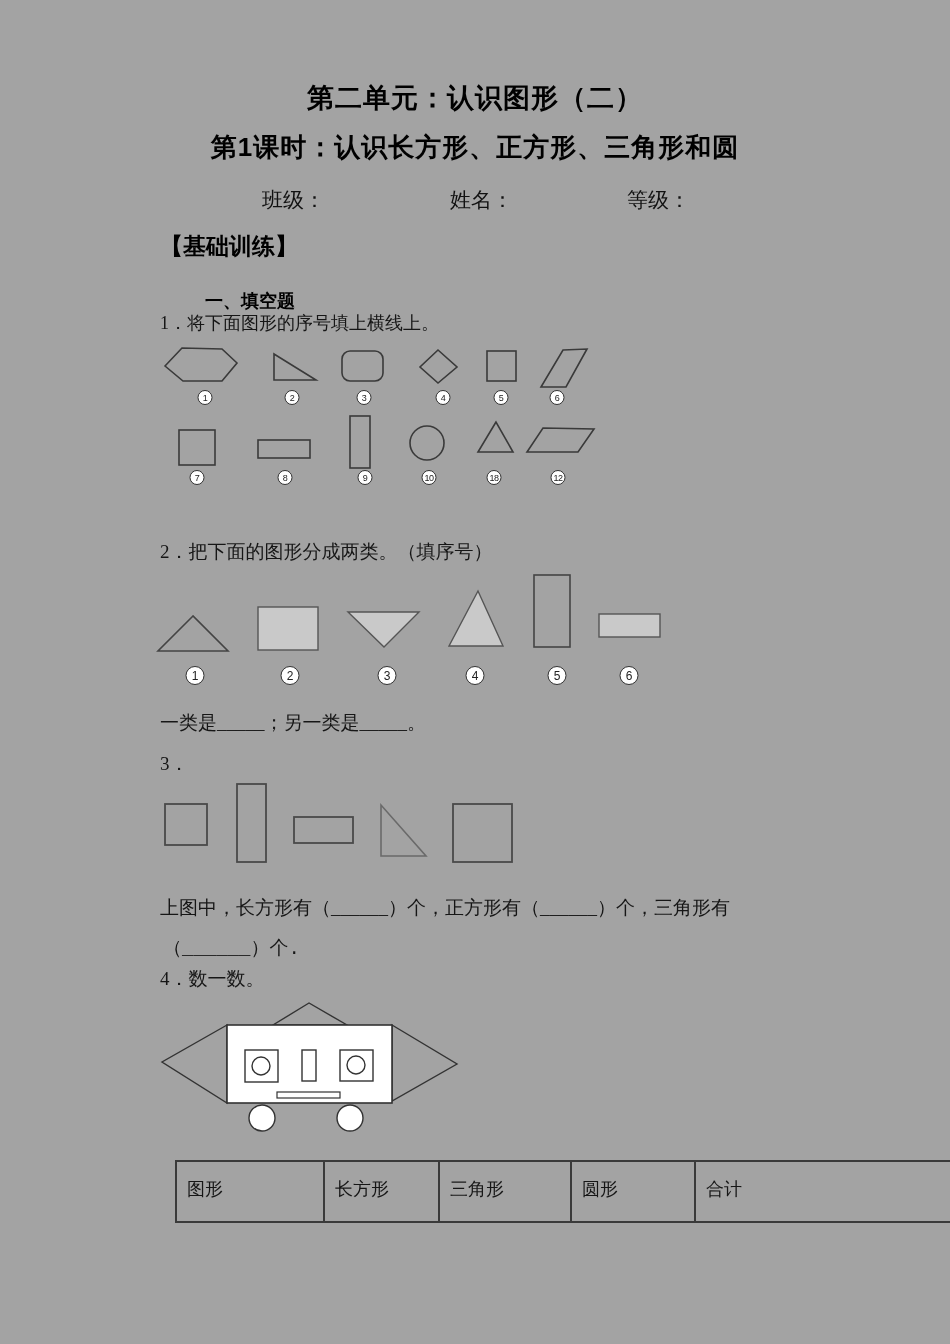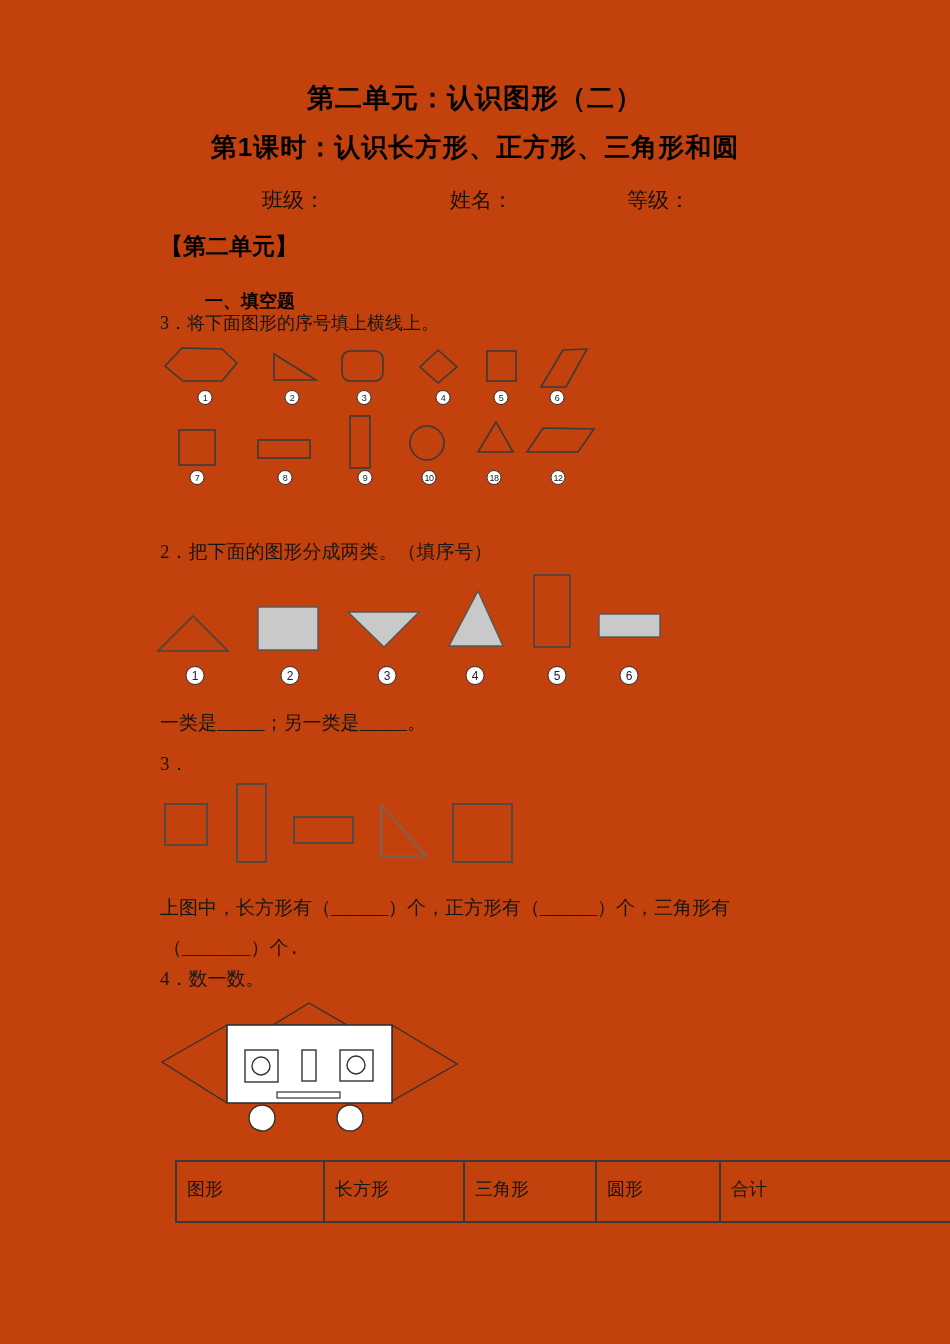--- a/index.html
+++ b/index.html
@@ -1,18 +1,18 @@
 <!DOCTYPE html>
 <html><head>
 <meta charset="utf-8">
 <style>
   * { margin:0; padding:0; box-sizing:border-box; }
   html,body { background:#ffffff; }
   #page {
-    position:relative; width:950px; height:1344px; background:#c2410c;
+    position:relative; width:950px; height:1344px; background:#a3a3a3;
     font-family:"Liberation Serif","DejaVu Serif",serif; color:#1a1a1a;
     overflow:hidden;
   }
   .abs { position:absolute; }
   .heading {
     font-family:"Liberation Sans","DejaVu Sans",sans-serif;
     font-weight:bold; text-align:center; width:100%; color:#000;
   }
   .title { top:80px; font-size:27px; letter-spacing:1px; }
   .subtitle { top:130px; font-size:26px; letter-spacing:1px; }
@@ -47,24 +47,24 @@
 
 <div id="page">
 
   <div class="abs heading title">第二单元：认识图形（二）</div>
   <div class="abs heading subtitle">第1课时：认识长方形、正方形、三角形和圆</div>
 
   <span class="abs field-label" style="left:262px;">班级：</span>
   <span class="abs field-label" style="left:450px;">姓名：</span>
   <span class="abs field-label" style="left:627px;">等级：</span>
 
-  <div class="abs section-head">【第二单元】</div>
+  <div class="abs section-head">【基础训练】</div>
   <div class="abs part-head">一、填空题</div>
 
-  <div class="abs body-line" style="left:160px; top:311px; font-size:18px;">3．将下面图形的序号填上横线上。</div>
+  <div class="abs body-line" style="left:160px; top:311px; font-size:18px;">1．将下面图形的序号填上横线上。</div>
 
   <svg class="abs" style="left:158px; top:342px;" width="450" height="50" viewBox="0 0 450 50">
     <polygon points="7,24 24,6 64,7 79,21 64,39 25,39" fill="none" stroke="#3a3a3a" stroke-width="1.6"></polygon>
     <polygon points="116,12 116,38 158,38" fill="none" stroke="#3a3a3a" stroke-width="1.6"></polygon>
     <rect x="184" y="9" width="41" height="30" rx="8" fill="none" stroke="#3a3a3a" stroke-width="1.6"></rect>
     <polygon points="280,8 299,25 280,41 262,25" fill="none" stroke="#3a3a3a" stroke-width="1.6"></polygon>
     <rect x="329" y="9" width="29" height="30" fill="none" stroke="#3a3a3a" stroke-width="1.6"></rect>
     <polygon points="405,8 429,7 408,45 383,45" fill="none" stroke="#3a3a3a" stroke-width="1.6"></polygon>
   </svg>
   <span class="cnum-sm" style="left:205px; top:390px;">1</span>
@@ -134,19 +134,19 @@
     <rect x="147" y="55" width="14" height="31" fill="none" stroke="#333" stroke-width="1.4"></rect>
     <rect x="185" y="55" width="33" height="31" fill="none" stroke="#333" stroke-width="1.4"></rect>
     <circle cx="201" cy="70" r="9" fill="none" stroke="#333" stroke-width="1.4"></circle>
     <rect x="122" y="97" width="63" height="6" fill="none" stroke="#333" stroke-width="1.2"></rect>
     <circle cx="107" cy="123" r="13" fill="#ffffff" stroke="#333" stroke-width="1.4"></circle>
     <circle cx="195" cy="123" r="13" fill="#ffffff" stroke="#333" stroke-width="1.4"></circle>
   </svg>
 
   <div class="abs" id="count-table">
     <div class="tcell" style="width:148px;">图形</div>
-    <div class="tcell" style="width:140px;font-family:Liberation Serif, serif;">长方形</div>
+    <div class="tcell" style="width:115px;font-family:Liberation Serif, serif;">长方形</div>
     <div class="tcell" style="width:132px;">三角形</div>
     <div class="tcell" style="width:124px;">圆形</div>
     <div class="tcell" style="width:129px;">合计</div>
   </div>
 
 </div>
 
 </body></html>

